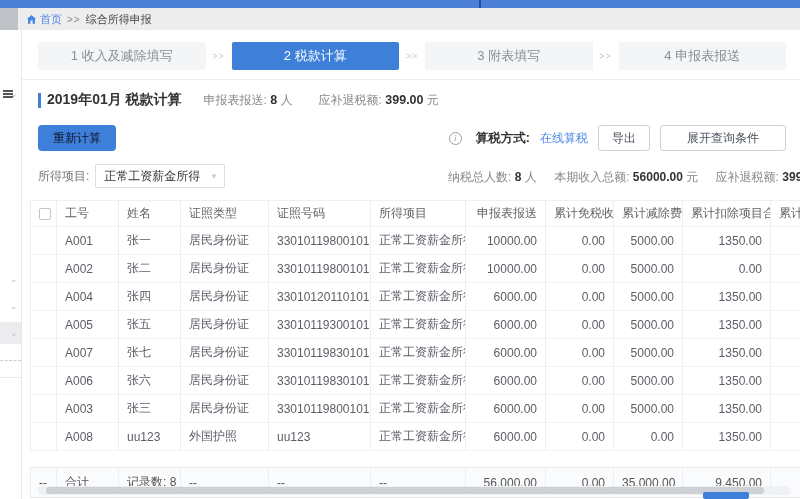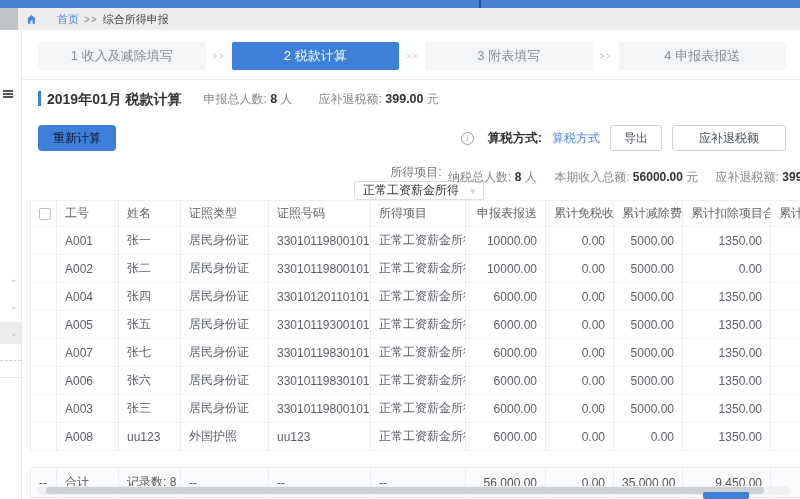--- a/index.html
+++ b/index.html
@@ -6,21 +6,21 @@
   html,body { width:800px; height:499px; overflow:hidden; }
   body { position:relative; font-family:"Liberation Sans","DejaVu Sans",sans-serif; background:#fff; color:#333; }
 
   
   .topstrip { position:absolute; left:0; top:0; width:800px; height:8px; background:#4c7fd6; }
   .topstrip .tabdiv { position:absolute; left:479px; top:0; width:2px; height:8px; background:#24509e; }
 
   
   .crumbbar { position:absolute; left:0; top:8px; width:800px; height:22px; background:#ededee; display:flex; align-items:center; font-size:11px; color:#555; }
   .crumbbar .corner { width:18px; height:22px; background:#bfc3c7; margin-right:8px; }
-  .crumb-home { display:flex; align-items:center; gap:20px; color:#4a86e8; cursor:pointer;text-align:right; }
+  .crumb-home { display:flex; align-items:center; gap:3px; color:#4a86e8; cursor:pointer;text-align:right; }
   .crumb-sep { margin:0 5px; color:#888; font-size:10px; letter-spacing:1px; }
   .crumb-cur { color:#444; }
 
   
   .sidebar { position:absolute; left:0; top:30px; width:22px; height:469px; background:#fff; border-right:1px solid #e4e6e8; }
   .sb-ham { position:absolute; left:3px; top:60px; width:10px; height:8px; border-top:2px solid #555; border-bottom:2px solid #555; }
   .sb-ham::after { content:""; position:absolute; left:0; top:1px; width:10px; height:2px; background:#555; }
   .sb-chev { position:absolute; left:10px; color:#b5b8bc; font-size:9px; line-height:9px; }
   .sb-hl { position:absolute; left:0; top:292px; width:21px; height:22px; background:#ececee; }
   .sb-dash { position:absolute; left:0; top:330px; width:21px; border-top:1px dashed #c9ccd0; }
@@ -30,38 +30,38 @@
   .main { position:absolute; left:22px; top:32px; width:778px; height:469px; background:#fff; }
 
   
   .steps { display:flex; align-items:center; margin:10px 14px 0 16px; }
   .step { flex:1; height:28px; display:flex; align-items:center; justify-content:center; background:#f4f5f6; color:#8a8f96; font-size:13px; border-radius:2px; cursor:pointer; }
   .step.active { background:#3d7fd9; color:#fff; }
   .step-sep { width:26px; text-align:center; color:#c3c7cc; font-size:9px; letter-spacing:1px; flex:none; }
   .steps-divider { margin-top:9px; border-top:1px solid #ebedef; }
 
   
-  .titlerow { display:flex; margin:11px 14px 16px 16px; }
+  .titlerow { display:flex; align-items:center; margin:11px 14px 16px 16px; }
   .title-bar { width:3px; height:15px; background:#3d7fd9; margin-right:6px; }
   .page-title { font-size:14px; font-weight:bold; color:#333; margin-right:22px; white-space:nowrap; }
   .stat { font-size:12px; color:#888; margin-right:26px; white-space:nowrap; }
   .stat b { color:#333; font-size:12.5px; }
   .stat .unit { color:#888; font-weight:normal; }
 
   
   .toolbar { display:flex; align-items:center; margin:12px 14px 0 16px; }
   .btn-primary { height:26px; padding:0 15px; background:#3d7fd9; color:#0f172a; font-size:12px; border:none; border-radius:4px; cursor:pointer; }
   .toolbar-right { margin-left:auto; display:flex; align-items:center; gap:10px; }
   .info-icon { display:inline-flex; align-items:center; justify-content:center; width:13px; height:13px; border:1px solid #9aa0a8; border-radius:50%; color:#9aa0a8; font-size:9px; font-style:italic; font-family:"Liberation Serif",serif; }
   .calcmode-label { font-size:12.5px; font-weight:bold; color:#333; margin-left:4px;text-align:center; }
   .calcmode-value { font-size:12px; color:#4a86e8; }
   .btn-ghost { height:26px; padding:0 13px; background:#fff; border:1px solid #ccd2da; border-radius:3px; color:#49515c; font-size:12px; cursor:pointer; }
 
   
-  .filterrow { display:flex; align-items:center; margin:13px 0 0 16px; position:relative; height:24px;flex-direction:column; }
+  .filterrow { display:flex; align-items:center; margin:13px 0 0 16px; position:relative; height:24px; }
   .filter-label { font-size:12px; color:#777; margin-right:6px; white-space:nowrap; }
   .select { width:130px; height:24px; border:1px solid #dcdfe3; border-radius:2px; background:#fff; display:flex; align-items:center; padding:0 8px; font-size:12px; color:#333; cursor:pointer; }
   .select .chev { margin-left:auto; color:#c6cad0; font-size:9px; }
   .filter-summary { position:absolute; right:-19px; top:3px; white-space:nowrap; }
   .fstat { font-size:12px; color:#888; margin-left:14px; }
   .fstat b { color:#333; }
 
   
   .table-wrap { position:relative; margin:12px 0 0 8px; width:770px; overflow:hidden; }
   table { border-collapse:collapse; table-layout:fixed; width:795px; }
@@ -123,39 +123,39 @@
     <div class="step">3 附表填写</div>
     <div class="step-sep">&gt;&gt;</div>
     <div class="step">4 申报表报送</div>
   </div>
   <div class="steps-divider"></div>
 
   <div class="titlerow">
     <div class="title-bar"></div>
     <span class="page-title">2019年01月 税款计算</span>
     <span class="stat">
-      <span>申报总人数:</span>
+      <span>申报表报送:</span>
       <b>8</b>
       <span class="unit">人</span>
     </span>
     <span class="stat">
       <span>应补退税额:</span>
       <b>399.00</b>
       <span class="unit">元</span>
     </span>
   </div>
 
   <div class="toolbar">
     <button class="btn-primary">重新计算</button>
     <div class="toolbar-right">
       <span class="info-icon">i</span>
       <span class="calcmode-label">算税方式:</span>
-      <span class="calcmode-value">算税方式</span>
+      <span class="calcmode-value">在线算税</span>
       <button class="btn-ghost">导出</button>
-      <button class="btn-ghost" style="padding:0 26px;">应补退税额</button>
+      <button class="btn-ghost" style="padding:0 26px;">展开查询条件</button>
     </div>
   </div>
 
   <div class="filterrow">
     <span class="filter-label">所得项目:</span>
     <div class="select">
       <span>正常工资薪金所得</span>
       <span class="chev">▾</span>
     </div>
     <div class="filter-summary">

